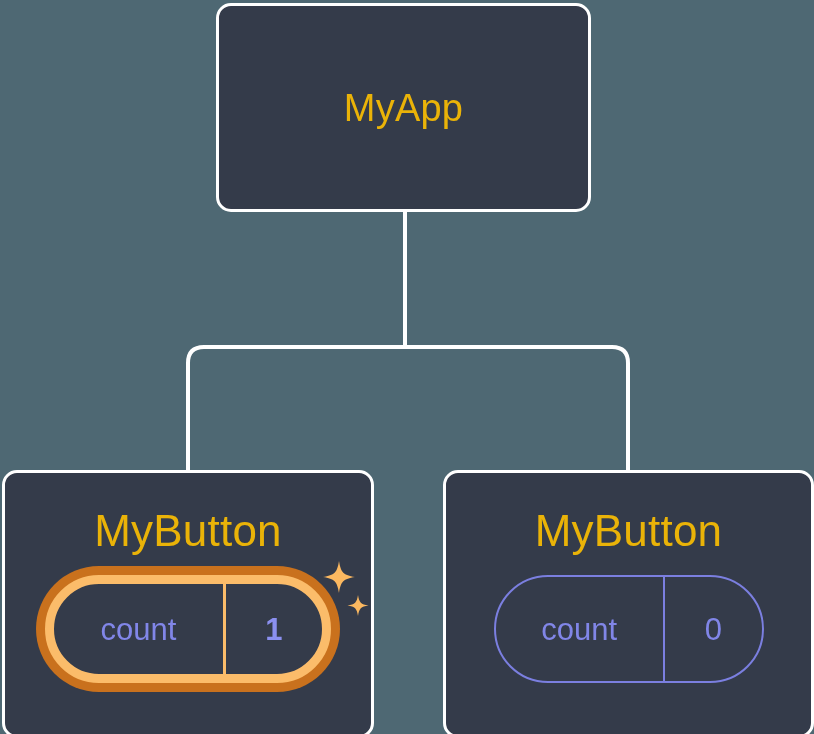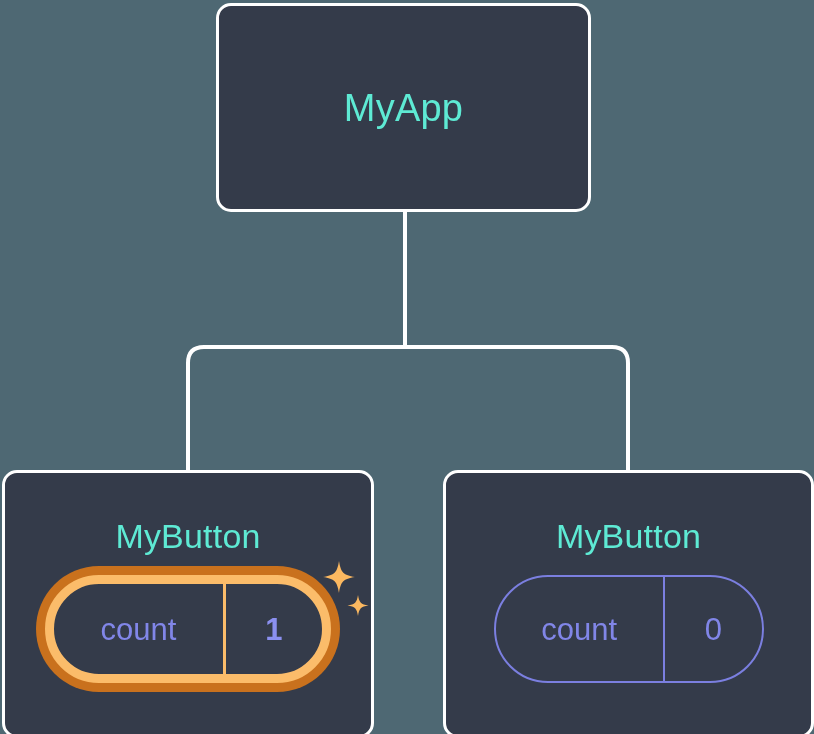--- a/index.html
+++ b/index.html
@@ -55,33 +55,33 @@
   .node-child-left {
     left: 2px;
     width: 372px;
   }
   .node-child-right {
     left: 443px;
     width: 371px;
   }
 
   .node-title {
-    color: #5eead4;
+    color: #eab308;
     font-size: 36px;
     font-weight: 300;
     letter-spacing: 0.2px;
     line-height: 1;
     white-space: nowrap;
   }
   .node-root .node-title {
     font-size: 38px;
   }
   .node-child .node-title {
-    margin-top: 46px;
-    font-size: 34px;
+    margin-top: 36px;
+    font-size: 44px;
   }
 
   
   .pill-wrap {
     position: relative;
     margin-top: 22px;
   }
 
   .pill {
     position: relative;

